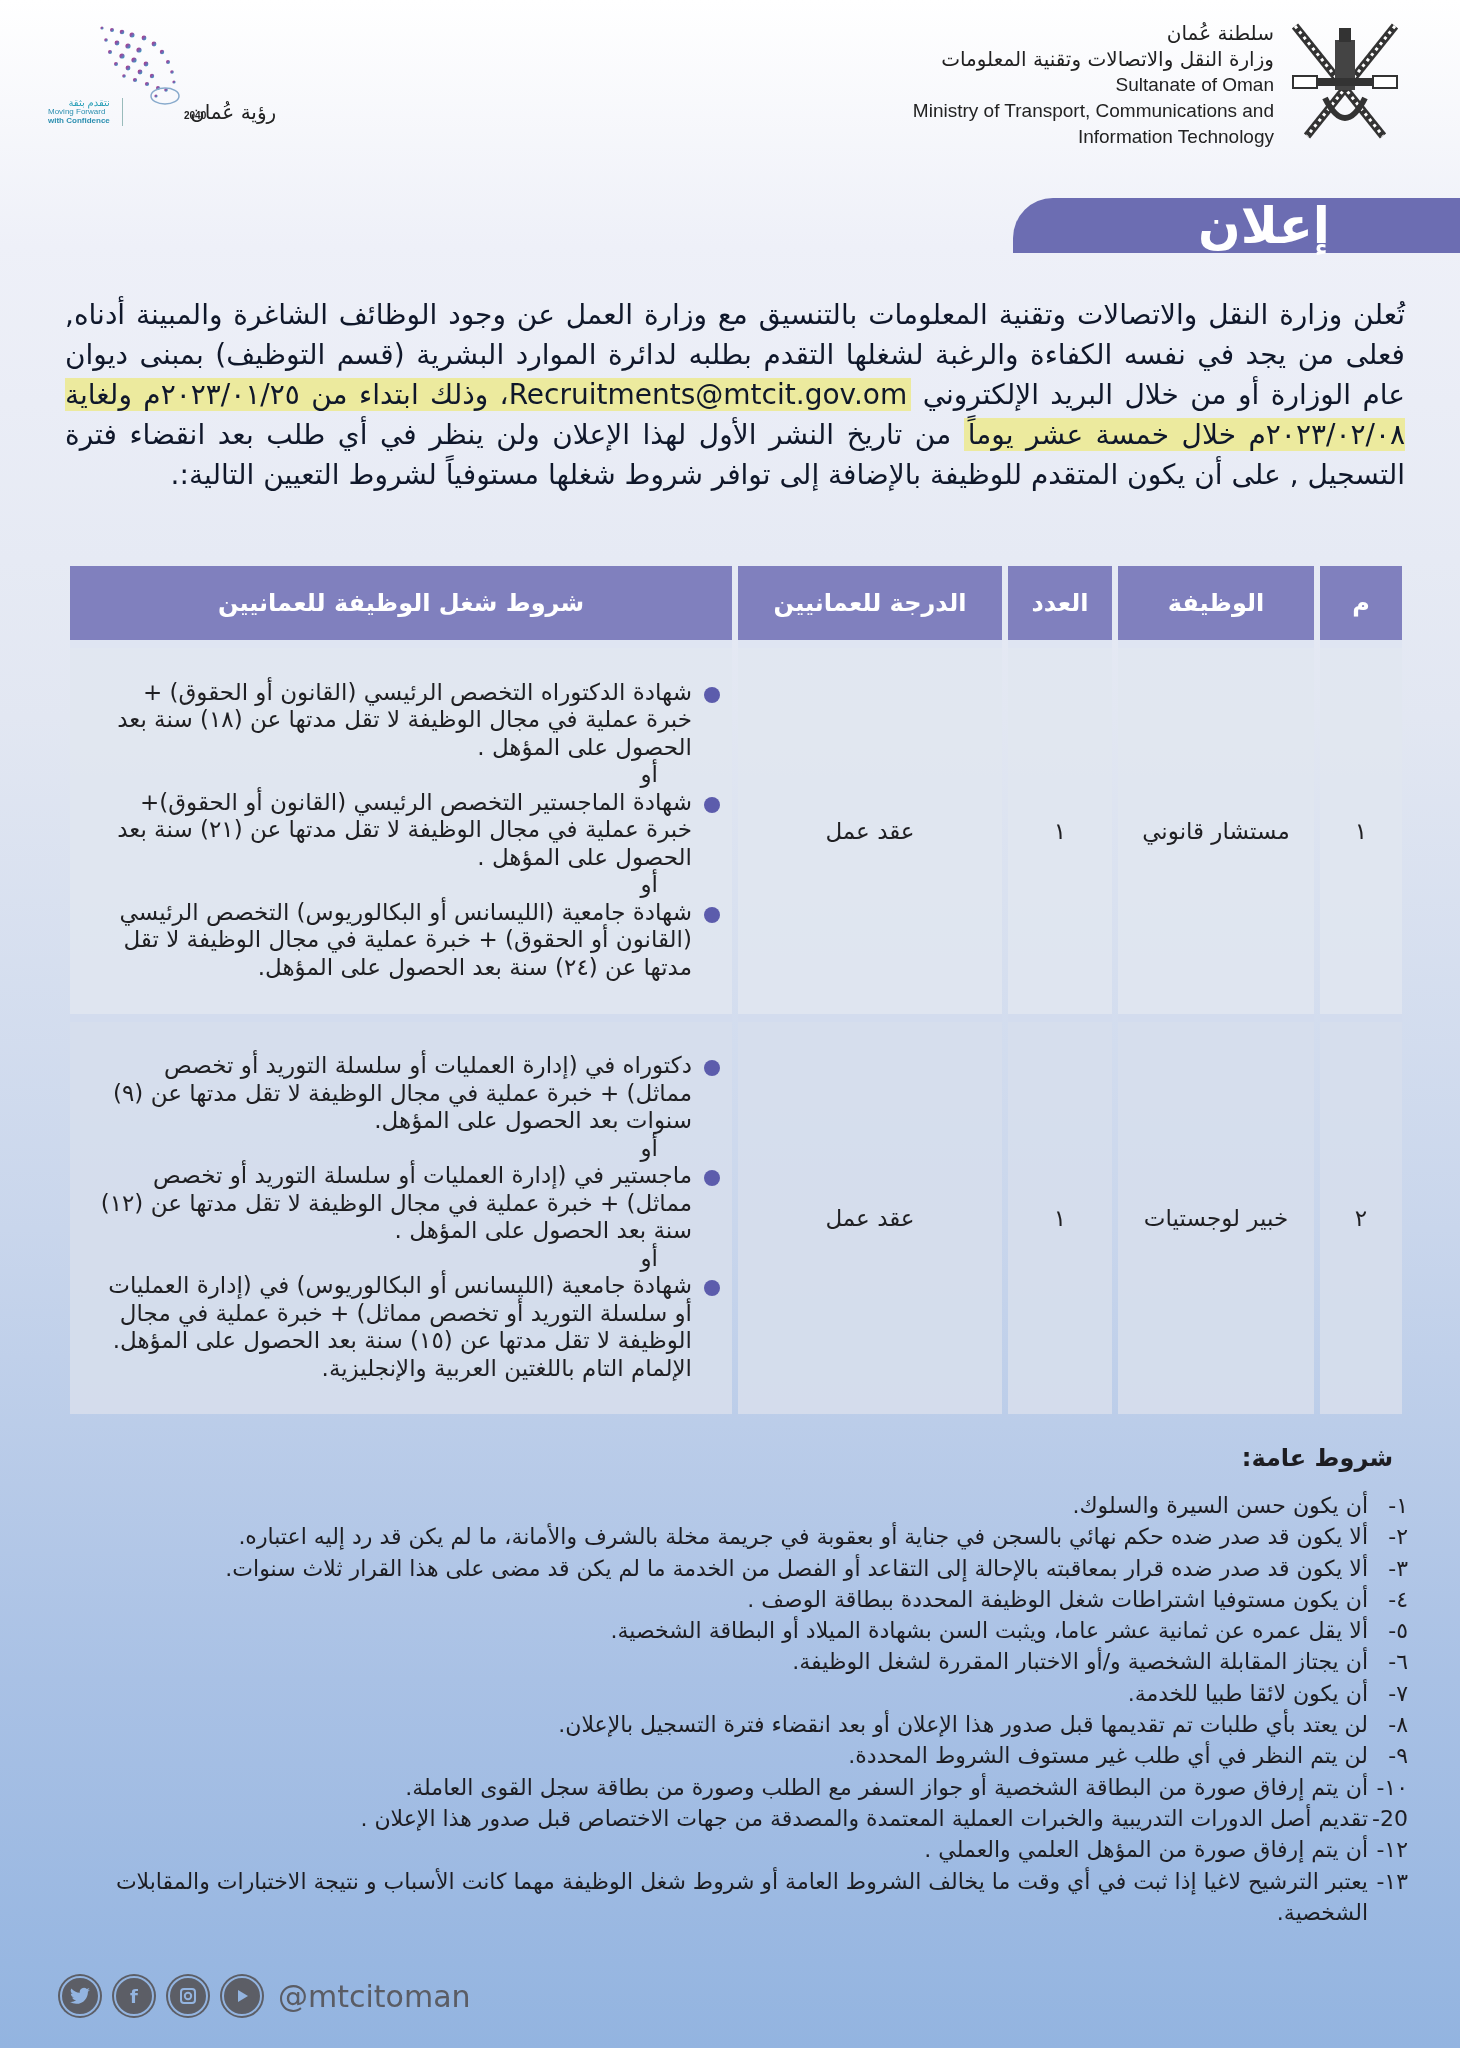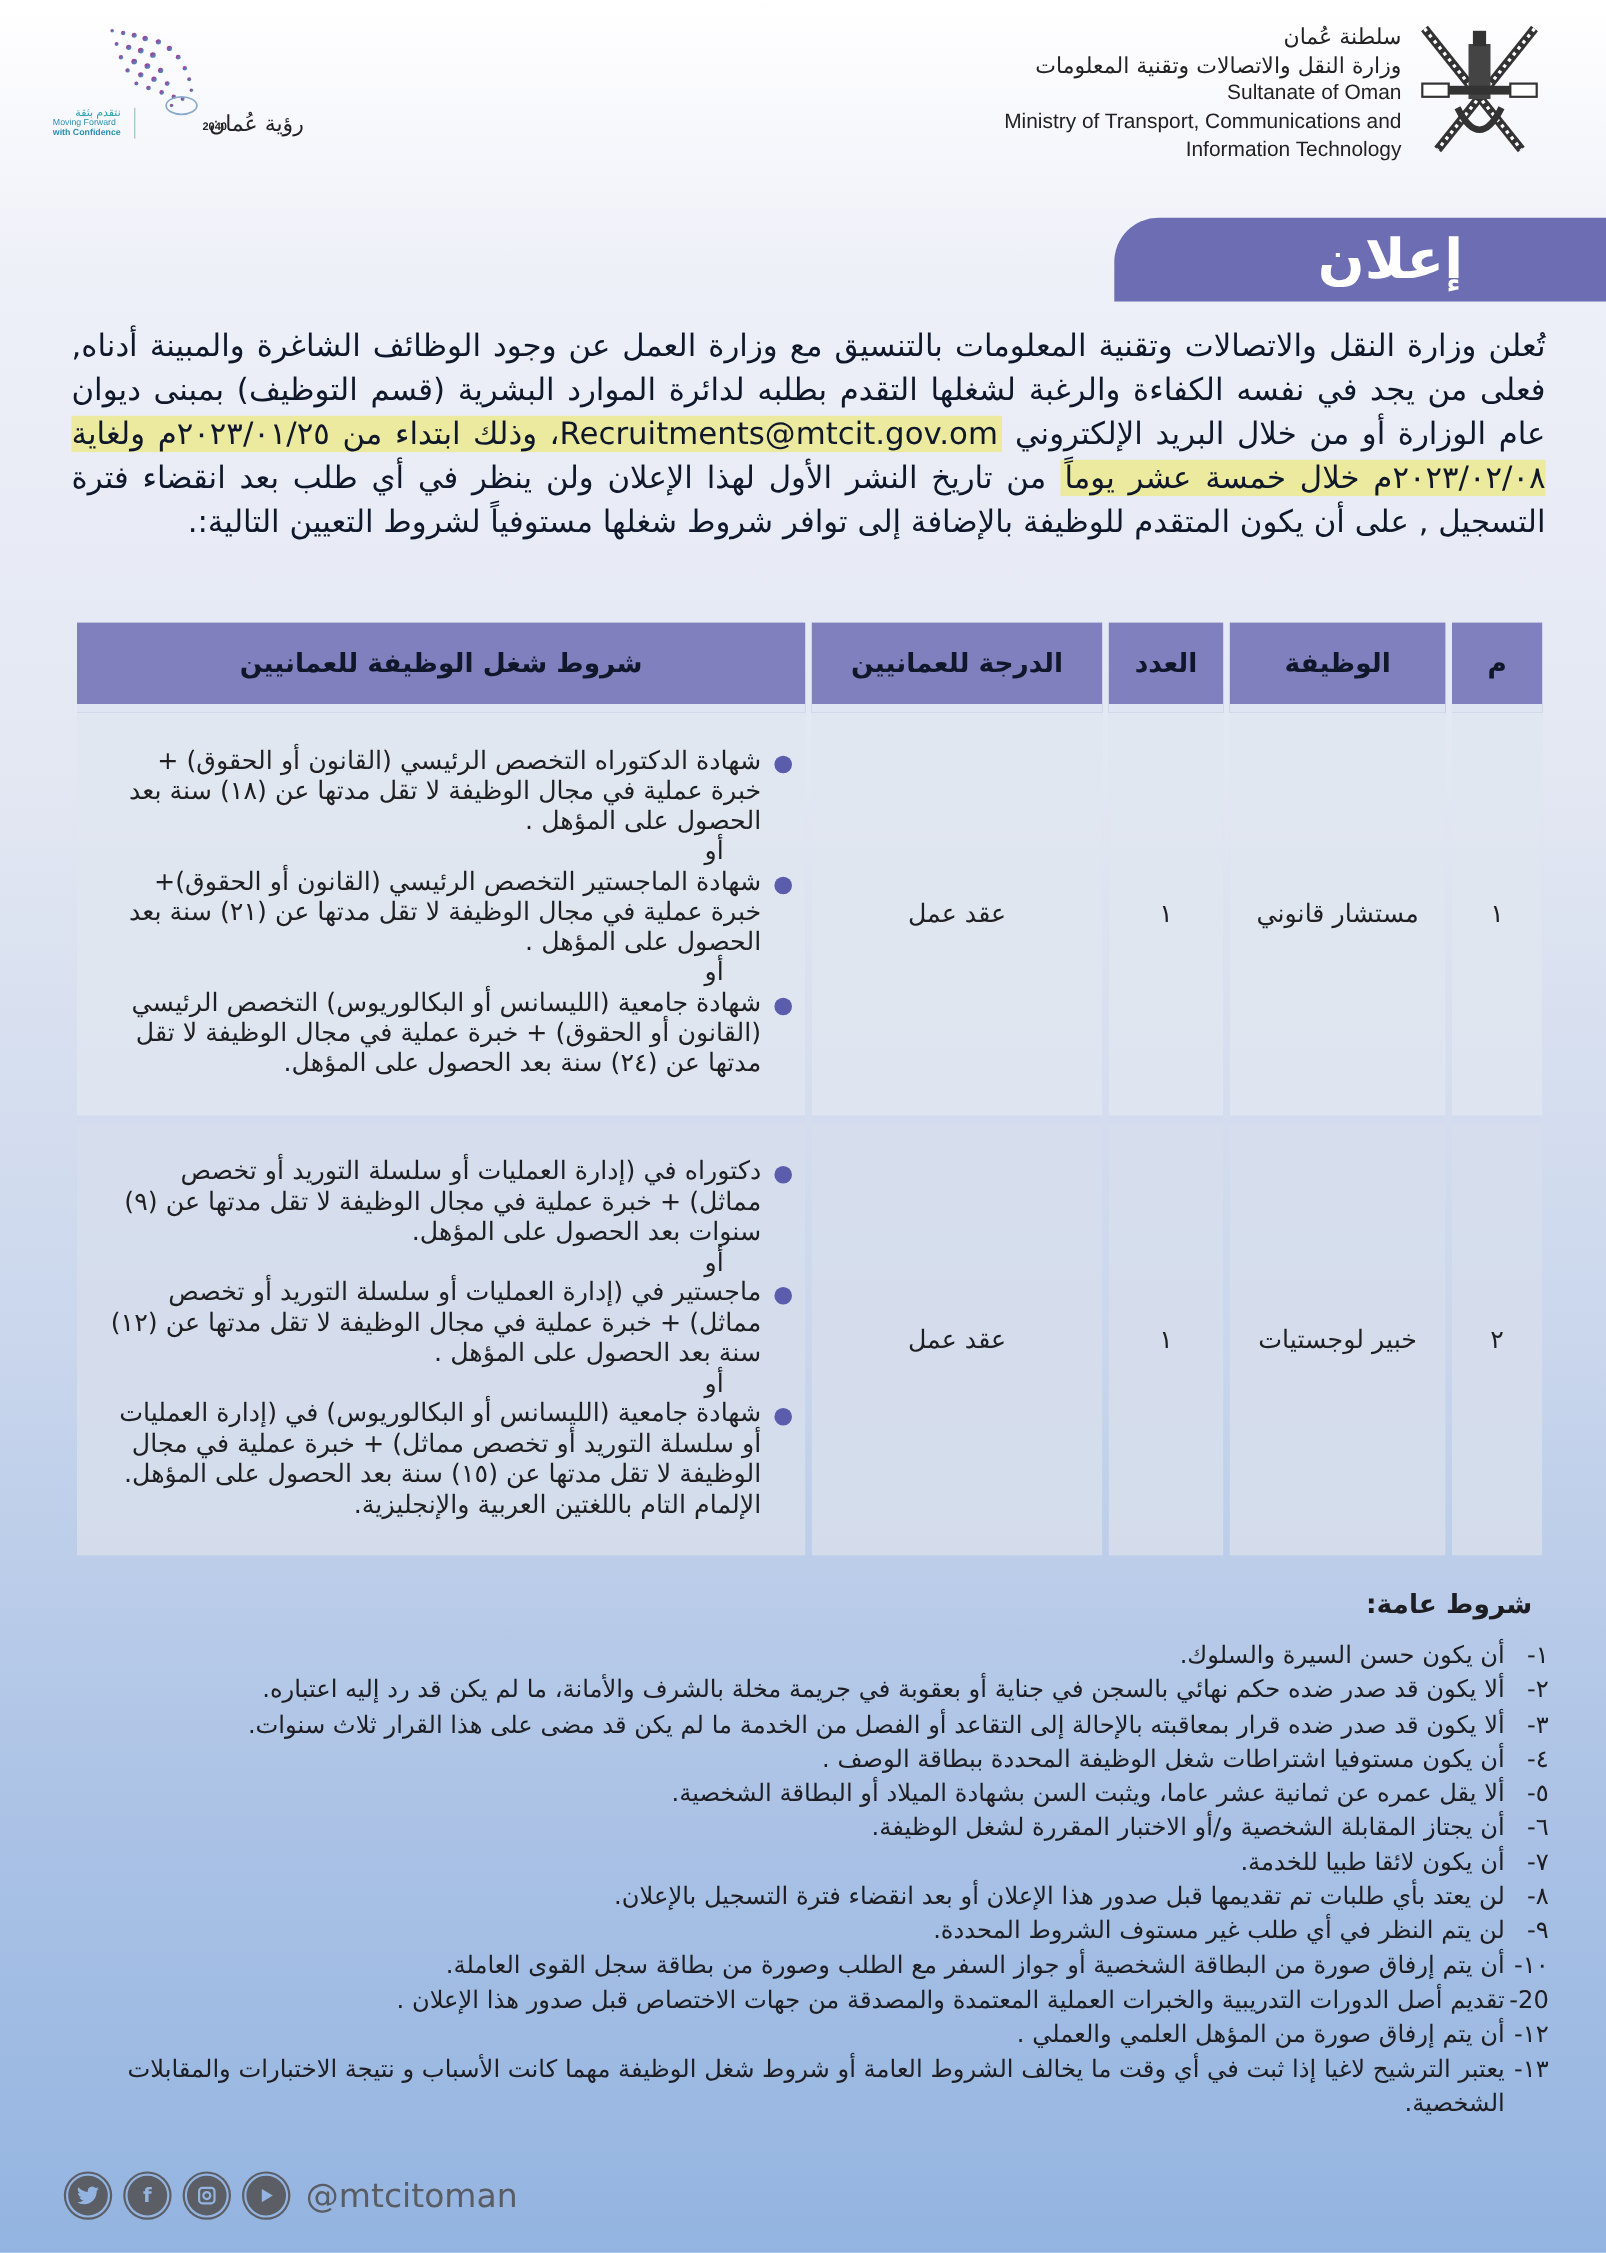--- a/index.html
+++ b/index.html
@@ -18,36 +18,36 @@
   .ministry-text .en { font-family: "Liberation Sans", sans-serif; font-size: 19px; color: #222; }
   .vision-logo { position: absolute; left: 40px; top: 18px; width: 220px; height: 110px; }
   .vision-ar { position: absolute; left: 190px; top: 100px; font-size: 20px; color: #222; direction: rtl; }
   .vision-year { position: absolute; left: 184px; top: 110px; font-family: "Liberation Sans", sans-serif; font-size: 10px; font-weight: bold; color: #222; }
   .vision-tag { position: absolute; left: 48px; top: 98px; font-family: "Liberation Sans", sans-serif; font-size: 8px; line-height: 9px; color: #2c8fb0; text-align: left; }
   .vision-tag .ar { color: #2aa0b8; font-size: 10px; direction: rtl; text-align: right; }
   .vision-divider { position: absolute; left: 122px; top: 98px; width: 1px; height: 28px; background: #9bb; }
 
   
   .title-banner {
-    position: absolute; left: 1013px; top: 198px; width: 447px; height: 76px;
+    position: absolute; left: 1013px; top: 198px; width: 447px; height: 55px;
     background: #6c6db2; border-top-left-radius: 40px;
     display: flex; align-items: center; justify-content: flex-end;
   }
   .title-banner span { color: #fff; font-size: 50px; font-weight: bold; margin-right: 130px; direction: rtl; }
 
   
   .intro { position: absolute; left: 65px; top: 295px; width: 1340px; direction: rtl; text-align: justify;
     font-size: 28px; line-height: 40px; color: #0f172a; }
   .intro .hl { background: #ecea9e; padding: 0 4px; }
   .intro p { margin: 0; }
 
   
   .job-table { position: absolute; left: 64px; top: 566px; width: 1344px; direction: rtl;
     border-collapse: separate; border-spacing: 6px 0; }
-  .job-table th { background: #8080be; color: #0f172a; font-size: 24px; font-weight: bold; height: 74px; border-bottom: 8px solid #dfe5f2; padding: 0; }
+  .job-table th { background: #8080be; color: #ffffff; font-size: 24px; font-weight: bold; height: 74px; border-bottom: 8px solid #dfe5f2; padding: 0; }
   .job-table td { background: rgba(225,230,240,0.85); font-size: 23px; text-align: center; vertical-align: middle; padding: 0; }
   .job-table tr.r2 td { background: rgba(214,222,236,0.9); }
   .job-table tr.r1 td { border-bottom: 8px solid #d3dcee; }
   .col-m { width: 82px; }
   .col-job { width: 196px; }
   .col-count { width: 104px; }
   .col-grade { width: 264px; }
   .col-cond { width: auto; }
   .cond-cell { text-align: right !important; padding: 18px 40px 20px 30px !important; font-size: 20px; line-height: 27.5px; }
   .cond-item { position: relative; padding-right: 0; }

